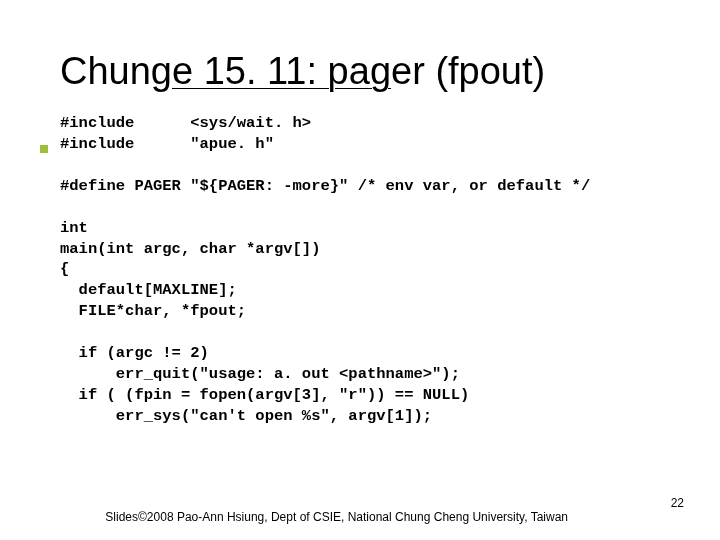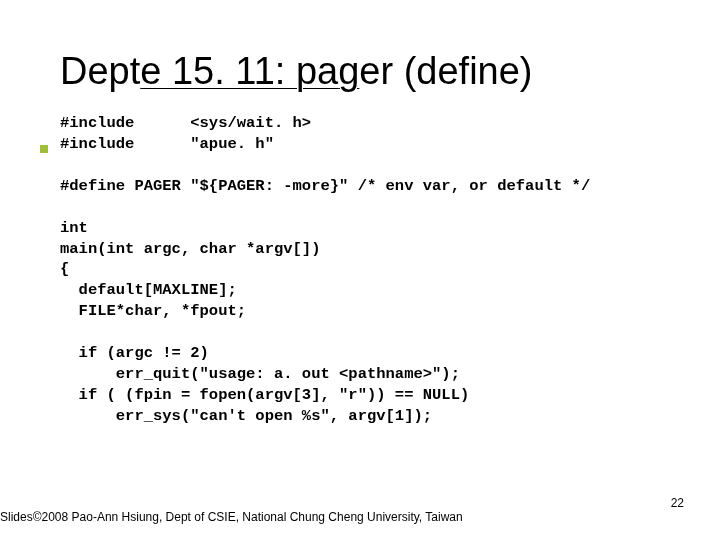--- a/index.html
+++ b/index.html
@@ -51,35 +51,35 @@
     bottom: 30px;
     left: 0;
     width: 720px;
     font-size: 12px;
     color: #000;
   }
   .footer .credit {
     position: absolute;
     left: 0;
     width: 568px;
-    text-align: left;
+    text-align: right;
   }
   .footer .pagenum {
     position: absolute;
     right: 36px;
     bottom: 0;
     text-align: center;
   }
 </style>
 </head>
 <body>
 
 <div class="slide">
 
-  <h1 class="title"><span>Dept</span><span class="underline">e 15. 11: pa</span><span class="underline">g</span><span>er (define)</span></h1>
+  <h1 class="title"><span>Chung</span><span class="underline">e 15. 11: pa</span><span class="underline">g</span><span>er (fpout)</span></h1>
 
   <div class="bullet"></div>
 
   <div class="code"><span>#include      &lt;sys/wait. h&gt;</span>
 <span>#include      "apue. h"</span>
 <span></span>
 <span>#define PAGER "${PAGER: -more}" /* env var, or default */</span>
 <span></span>
 <span>int</span>
 <span>main(int argc, char *argv[])</span>

